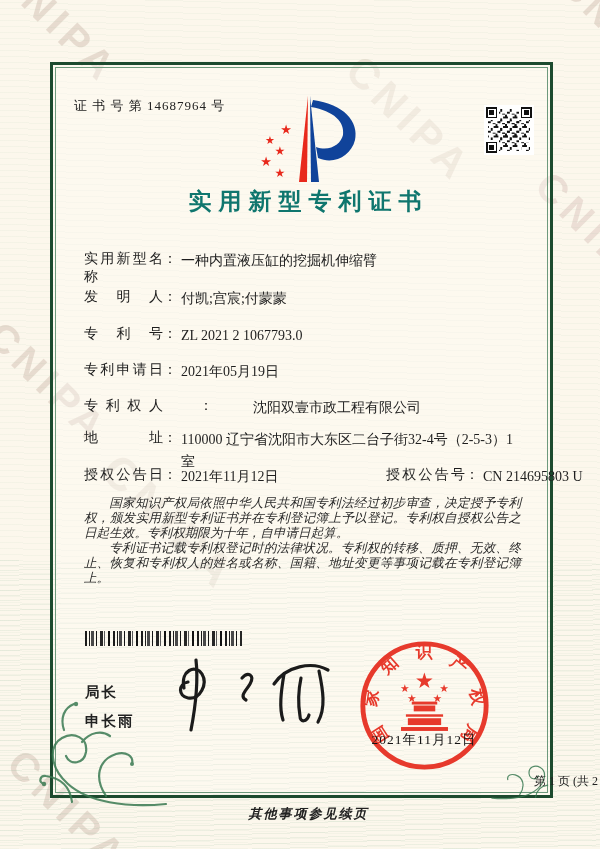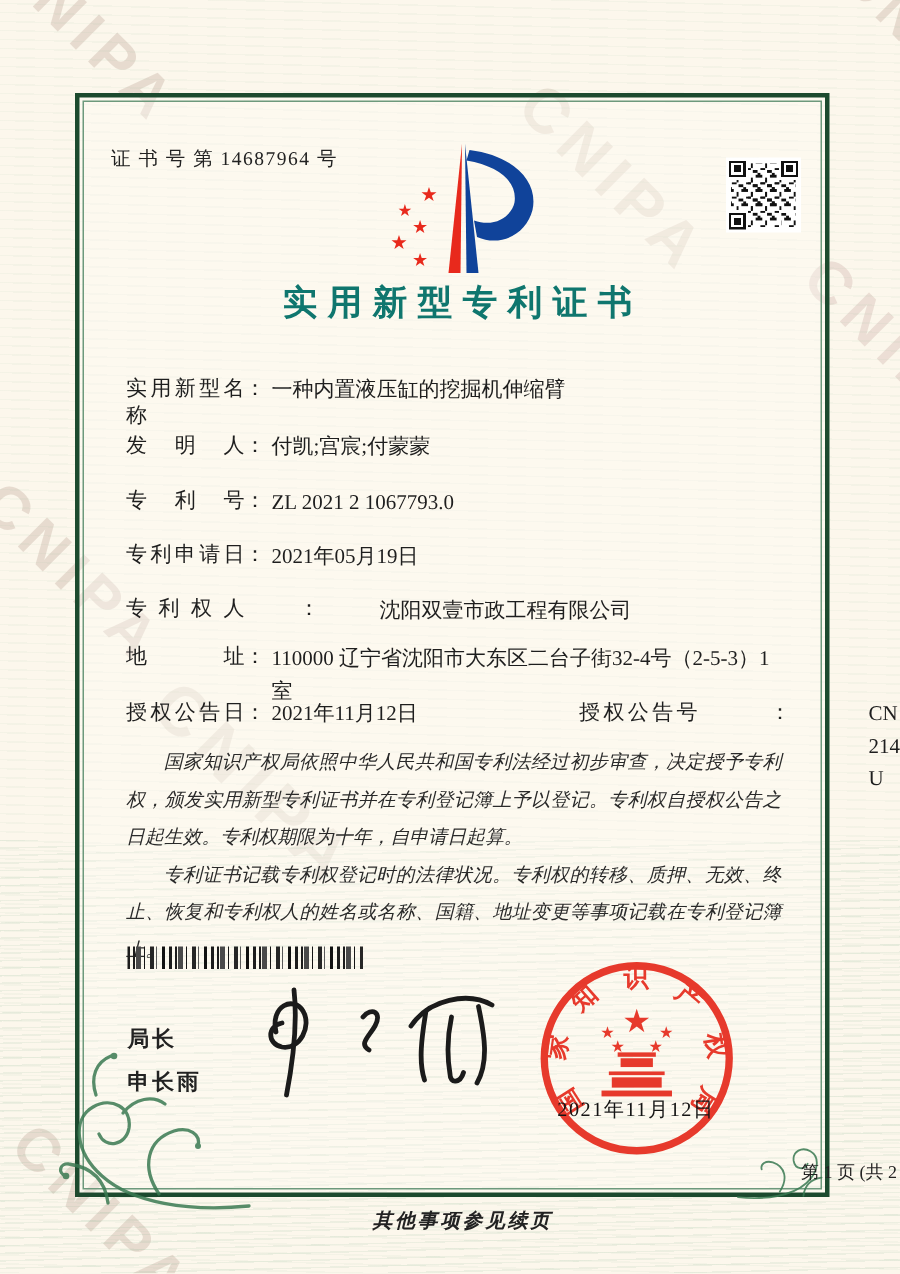--- a/index.html
+++ b/index.html
@@ -18,22 +18,22 @@
   .frame-inner{position:absolute;left:2px;top:2px;right:2px;bottom:2px;border:1px solid #6d997c;}
   .cert-no{position:absolute;left:74px;top:97px;font-size:13px;color:#222;letter-spacing:1px;}
   .qr{position:absolute;left:484px;top:105px;width:46px;height:46px;background:#fff;padding:2px;}
   .logo{position:absolute;left:256px;top:92px;width:110px;height:96px;}
   .title{position:absolute;left:0;top:186px;width:100%;text-align:center;font-size:23px;font-weight:bold;
          color:#0f766e;letter-spacing:7px;}
   .frow{position:absolute;left:84px;width:436px;font-size:14px;color:#1e1e1e;display:flex;align-items:flex-start;}
   .flabel{display:inline-block;width:79px;text-align:justify;text-align-last:justify;flex:none;}
   .fcolon{flex:none;margin-right:4px;}
   .fvalue{flex:1;line-height:1.55;}
-  .grant2{position:absolute;left:302px;top:0;display:flex;width:214px;gap:48px;}
-  .paras{position:absolute;left:84px;top:496px;width:437px;font-size:12.6px;line-height:25px;
+  .grant2{position:absolute;left:302px;top:0;display:flex;width:214px;}
+  .paras{position:absolute;left:84px;top:496px;width:437px;font-size:12.6px;line-height:15px;
          color:#2a2a2a;text-align:justify;font-style:italic;}
   .paras p{margin:0;text-indent:2em;}
   .barcode{position:absolute;left:85px;top:631px;width:157px;height:15px;
     background:repeating-linear-gradient(90deg,
       #1c1c1c 0 2px, transparent 2px 4px, #1c1c1c 4px 5px, transparent 5px 6px,
       #4a4a4a 6px 9px, transparent 9px 11px, #161616 11px 12px, transparent 12px 15px,
       #262626 15px 18px, transparent 18px 19px, #5a5a5a 19px 20px, transparent 20px 23px,
       #111 23px 25px, transparent 25px 28px);}
   .director{position:absolute;left:85px;top:683px;font-family:"Liberation Sans",sans-serif;
             font-weight:bold;font-size:14.5px;color:#222;}

